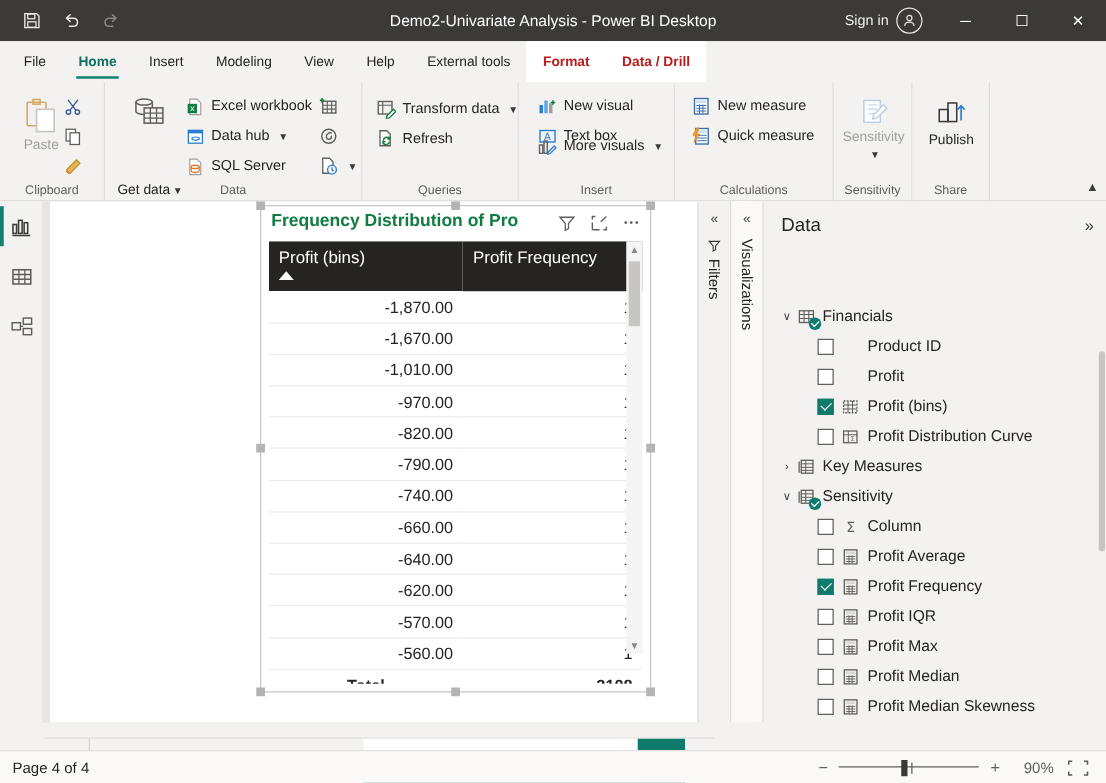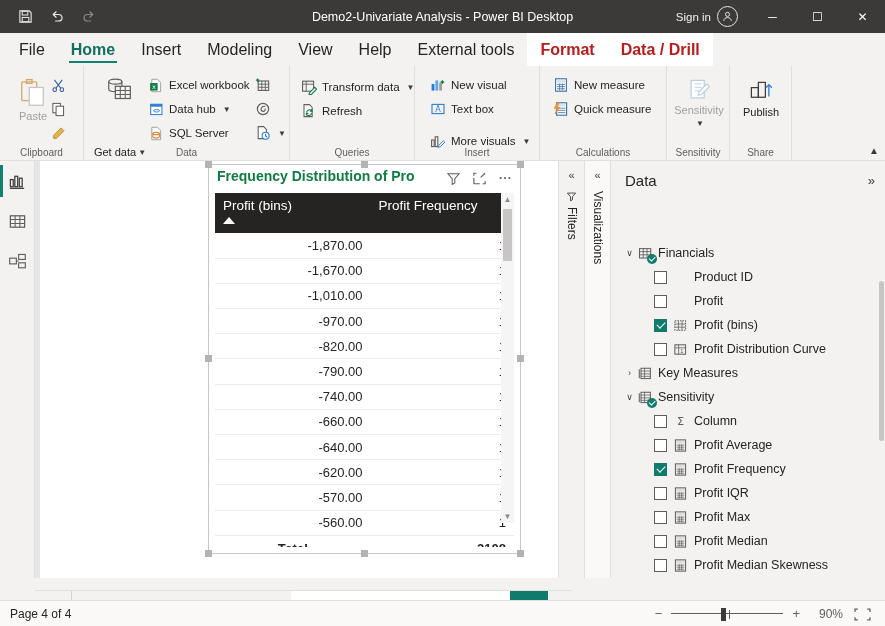--- a/index.html
+++ b/index.html
@@ -39,21 +39,21 @@
     color: #ffffff; font-size: 12px;
   }
 
   
   .ribbon-tabs {
     position: absolute; left: 0; top: 33px; width: 885px; height: 33px;
     background: #f3f2f1; display: flex; align-items: flex-end; padding-left: 6px;
   }
   .rtab {
     height: 33px; padding: 0 13px; display: flex; align-items: center;
-    font-size: 16px; color: #252423; position: relative; white-space: nowrap;
+    font-size: 11px; color: #252423; position: relative; white-space: nowrap;
   }
   .rtab.active { color: #11705f; font-weight: bold; }
   .rtab.active::after {
     content: ""; position: absolute; left: 11px; right: 11px; bottom: 3px;
     height: 2.5px; background: #118270;
   }
   .rtab.contextual { background: #ffffff; font-weight: bold; color: #b91c1c; }
 
   
   .ribbon {
@@ -500,21 +500,21 @@
       </div>
       <div class="small-btn" style="left:12px; top:32px;">
         <span class="icn">
           <svg width="16" height="16" viewBox="0 0 16 16">
               <rect x="2" y="3.4" width="12" height="9.2" fill="none" stroke="#2b7cd3" stroke-width="1.1"></rect>
               <text x="8" y="11" font-size="8" fill="#2b7cd3" text-anchor="middle" font-family="DejaVu Sans">A</text>
             </svg>
         </span>
         <span>Text box</span>
       </div>
-      <div class="small-btn" style="left:12px; top:64px;">
+      <div class="small-btn" style="left:12px; top:40px;">
         <span class="icn">
           <svg width="16" height="16" viewBox="0 0 16 16">
               <rect x="1.6" y="7" width="2.6" height="6.6" fill="none" stroke="#605e5c" stroke-width="1.1"></rect>
               <rect x="5.2" y="3.8" width="2.6" height="9.8" fill="none" stroke="#605e5c" stroke-width="1.1"></rect>
               <path d="M8.8 12.4 13.4 7.8l1.4 1.4-4.6 4.6-2 .5z" fill="#fff" stroke="#2b7cd3" stroke-width="1"></path>
             </svg>
         </span>
         <span>More visuals</span>
         <span class="chev">▼</span>
       </div>

